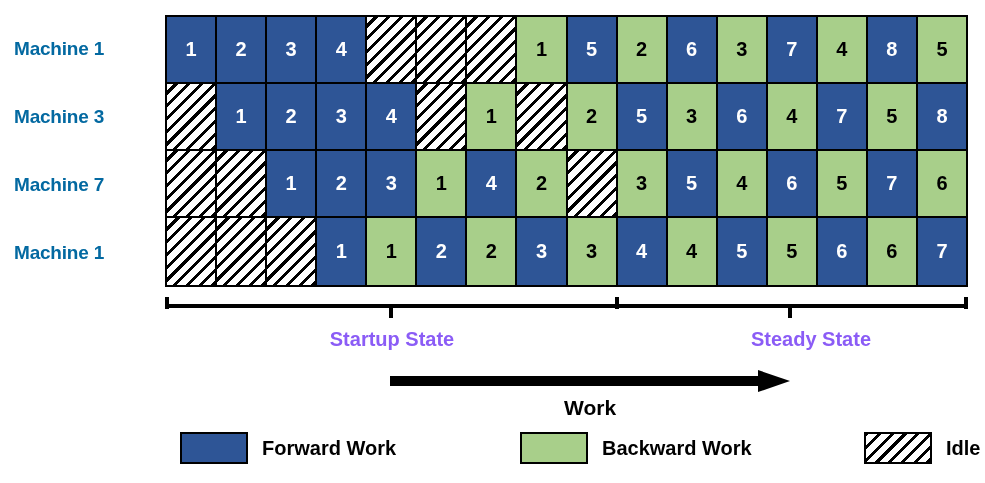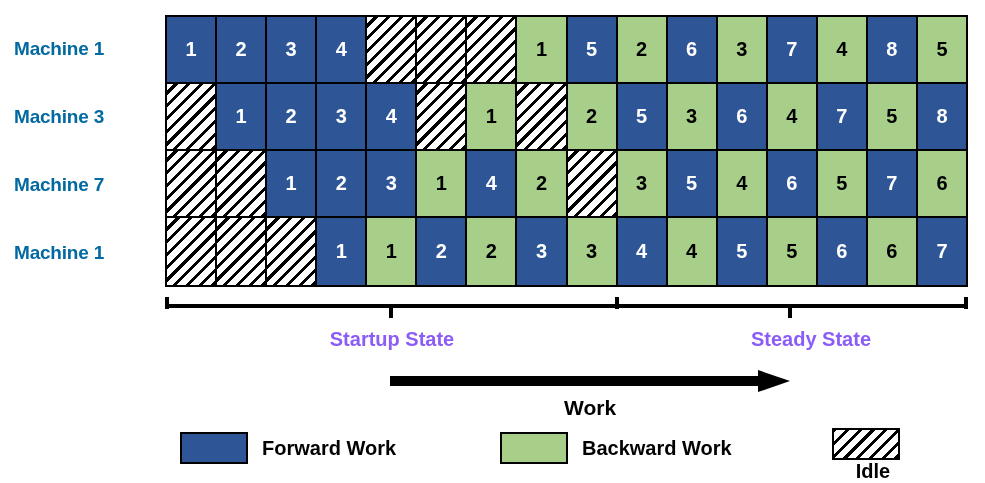--- a/index.html
+++ b/index.html
@@ -166,22 +166,22 @@
     height: 45px;
   }
   .legend-item {
     position: absolute;
     top: 0;
     display: flex;
     align-items: center;
     height: 40px;
   }
   #legend-forward  { left: 180px; }
-  #legend-backward { left: 500px; }
-  #legend-idle     { left: 832px; flex-direction: column; }
+  #legend-backward { left: 520px; }
+  #legend-idle     { left: 864px; }
 
   .swatch {
     width: 68px; height: 32px;
     border: 2px solid #000;
     box-sizing: border-box;
     flex: none;
   }
   .swatch.forward  { background: #2e5596; }
   .swatch.backward { background: #a8cf8a; }
   .swatch.idle {

